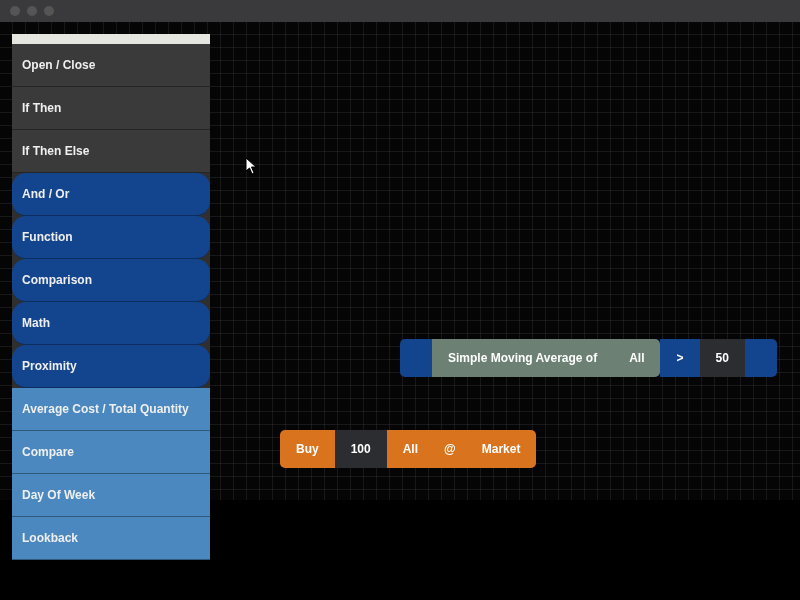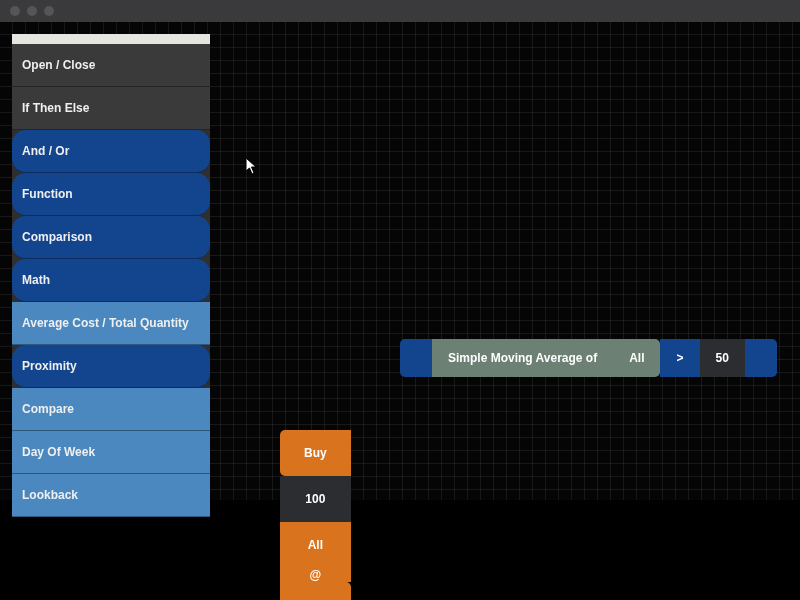--- a/index.html
+++ b/index.html
@@ -108,41 +108,44 @@
 
 <div class="app-body">
 
   <div class="sidebar">
     <div class="sidebar-header-strip"></div>
 
     <div class="sidebar-item group-dark">
       <span>Open / Close</span>
     </div>
     <div class="sidebar-item group-dark">
+      <span>If Then</span>
+    </div>
+    <div class="sidebar-item group-dark">
       <span>If Then Else</span>
     </div>
 
     <div class="sidebar-item group-blue">
       <span>And / Or</span>
     </div>
     <div class="sidebar-item group-blue">
       <span>Function</span>
     </div>
     <div class="sidebar-item group-blue">
       <span>Comparison</span>
     </div>
     <div class="sidebar-item group-blue">
       <span>Math</span>
     </div>
+    <div class="sidebar-item group-blue">
+      <span>Proximity</span>
+    </div>
+
     <div class="sidebar-item group-lightblue">
       <span>Average Cost / Total Quantity</span>
-    </div>
-
-    <div class="sidebar-item group-blue">
-      <span>Proximity</span>
     </div>
     <div class="sidebar-item group-lightblue">
       <span>Compare</span>
     </div>
     <div class="sidebar-item group-lightblue">
       <span>Day Of Week</span>
     </div>
     <div class="sidebar-item group-lightblue">
       <span>Lookback</span>
     </div>
@@ -158,21 +161,21 @@
     </div>
     <div class="seg c-darkblue">
       <span>&gt;</span>
     </div>
     <div class="seg c-darkseg">
       <span>50</span>
     </div>
     <div class="seg c-bluecap rounded-r"></div>
   </div>
 
-  <div class="node" style="left:280px; top:408px;flex-direction:column;">
+  <div class="node" style="left:280px; top:408px;">
     <div class="seg c-orange rounded-l">
       <span>Buy</span>
     </div>
     <div class="seg c-darkseg">
       <span>100</span>
     </div>
     <div class="seg c-orange">
       <span>All</span>
     </div>
     <div class="seg c-orange" style="padding:0 10px;">

